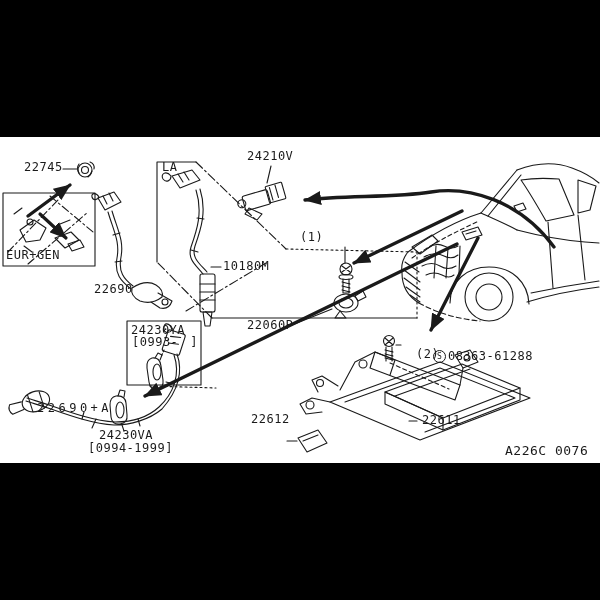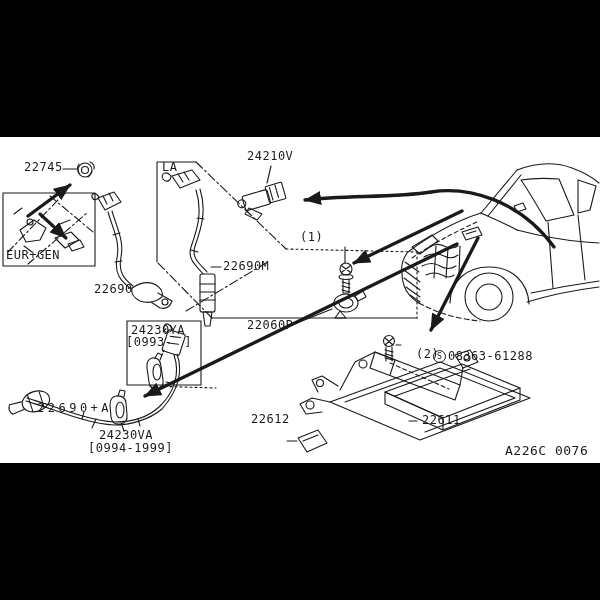--- a/index.html
+++ b/index.html
@@ -218,25 +218,25 @@
   </svg>
 
   <div class="lbl" style="left:24px;top:161px">22745</div>
   <div class="lbl" style="left:6px;top:249px">EUR+GEN</div>
   <div class="lbl" style="left:94px;top:283px">22690</div>
   <div class="lbl" style="left:162px;top:161px">LA</div>
   <div class="lbl" style="left:247px;top:150px">24210V</div>
 
   <div class="lbl" style="left:300px;top:231px">(1)</div>
 
-  <div class="lbl" style="left:223px;top:260px">22690M</div>
+  <div class="lbl" style="left:223px;top:260px">10180M</div>
   <div class="lbl" style="left:247px;top:319px">22060P</div>
 
   <div class="lbl" style="left:131px;top:324px">24230YA</div>
-  <div class="lbl range-row" style="left:126px;top:336px">
+  <div class="lbl range-row" style="left:132px;top:336px">
     <span>[0993-</span>
     <span>]</span>
   </div>
 
   <div class="lbl" style="left:402px;top:337px">
     <span class="circ">S</span><span>08363-61288</span>
   </div>
   <div class="lbl" style="left:416px;top:348px">(2)</div>
 
   <div class="lbl" style="left:422px;top:414px">22611</div>

